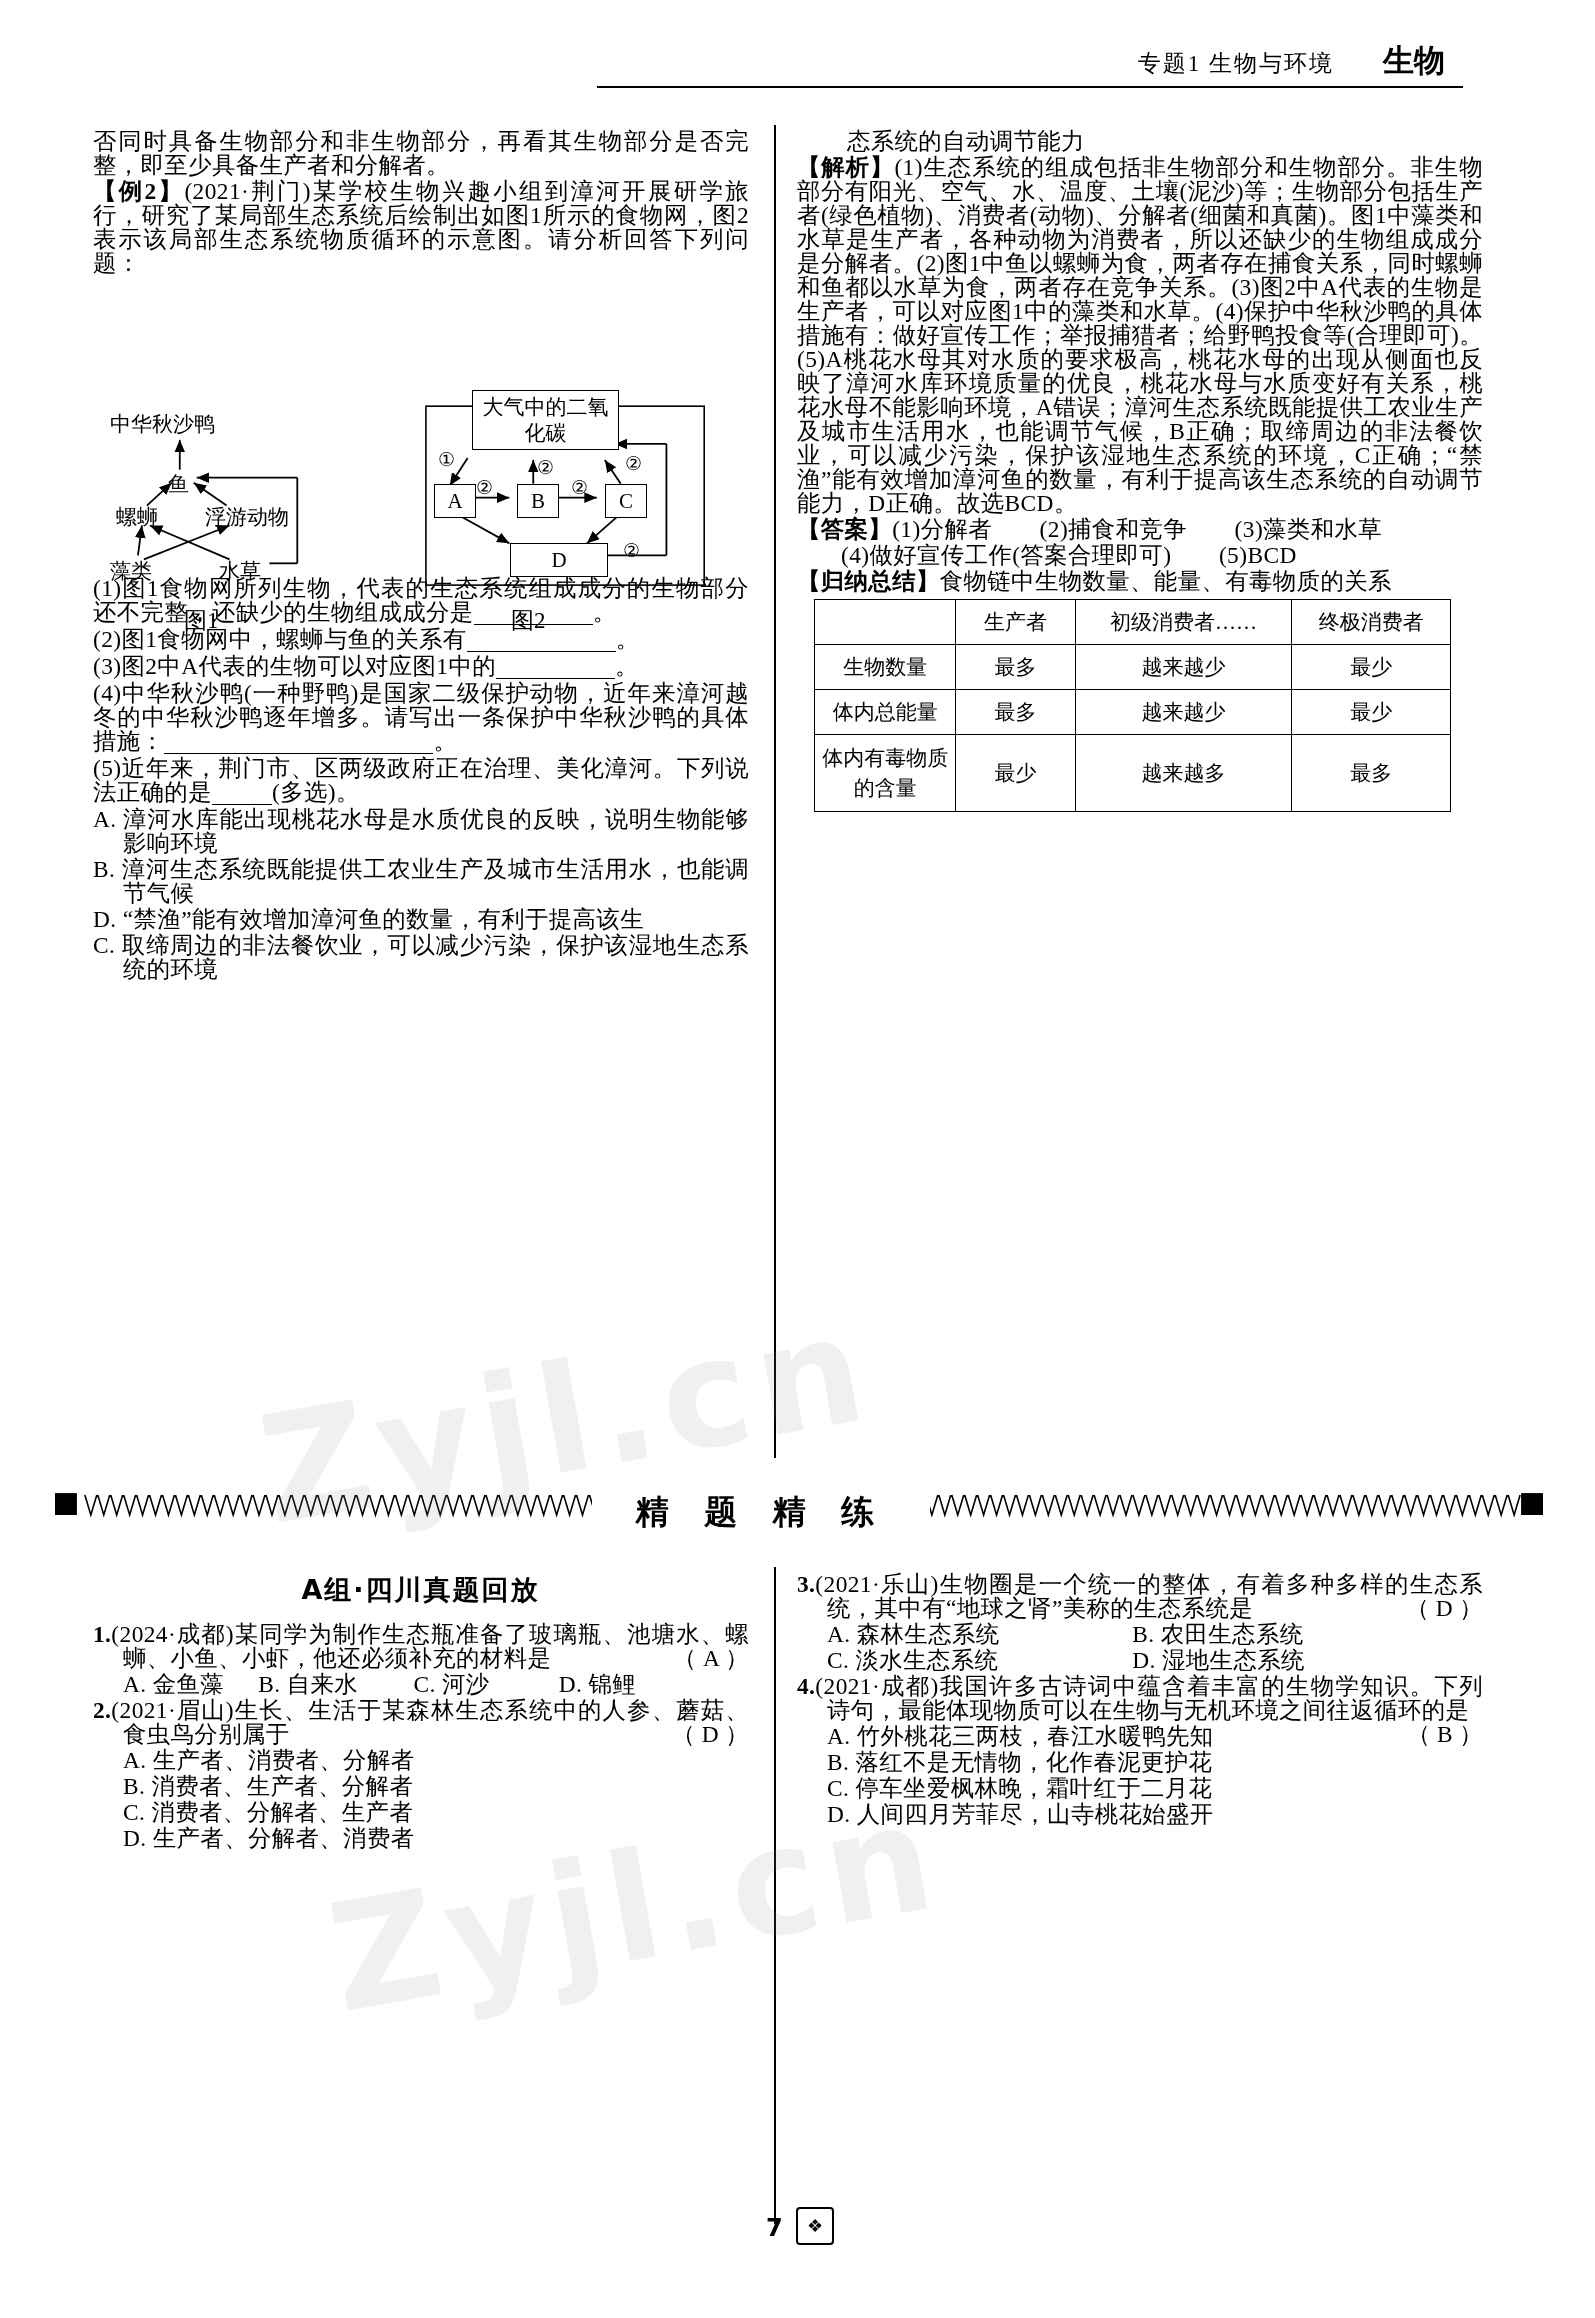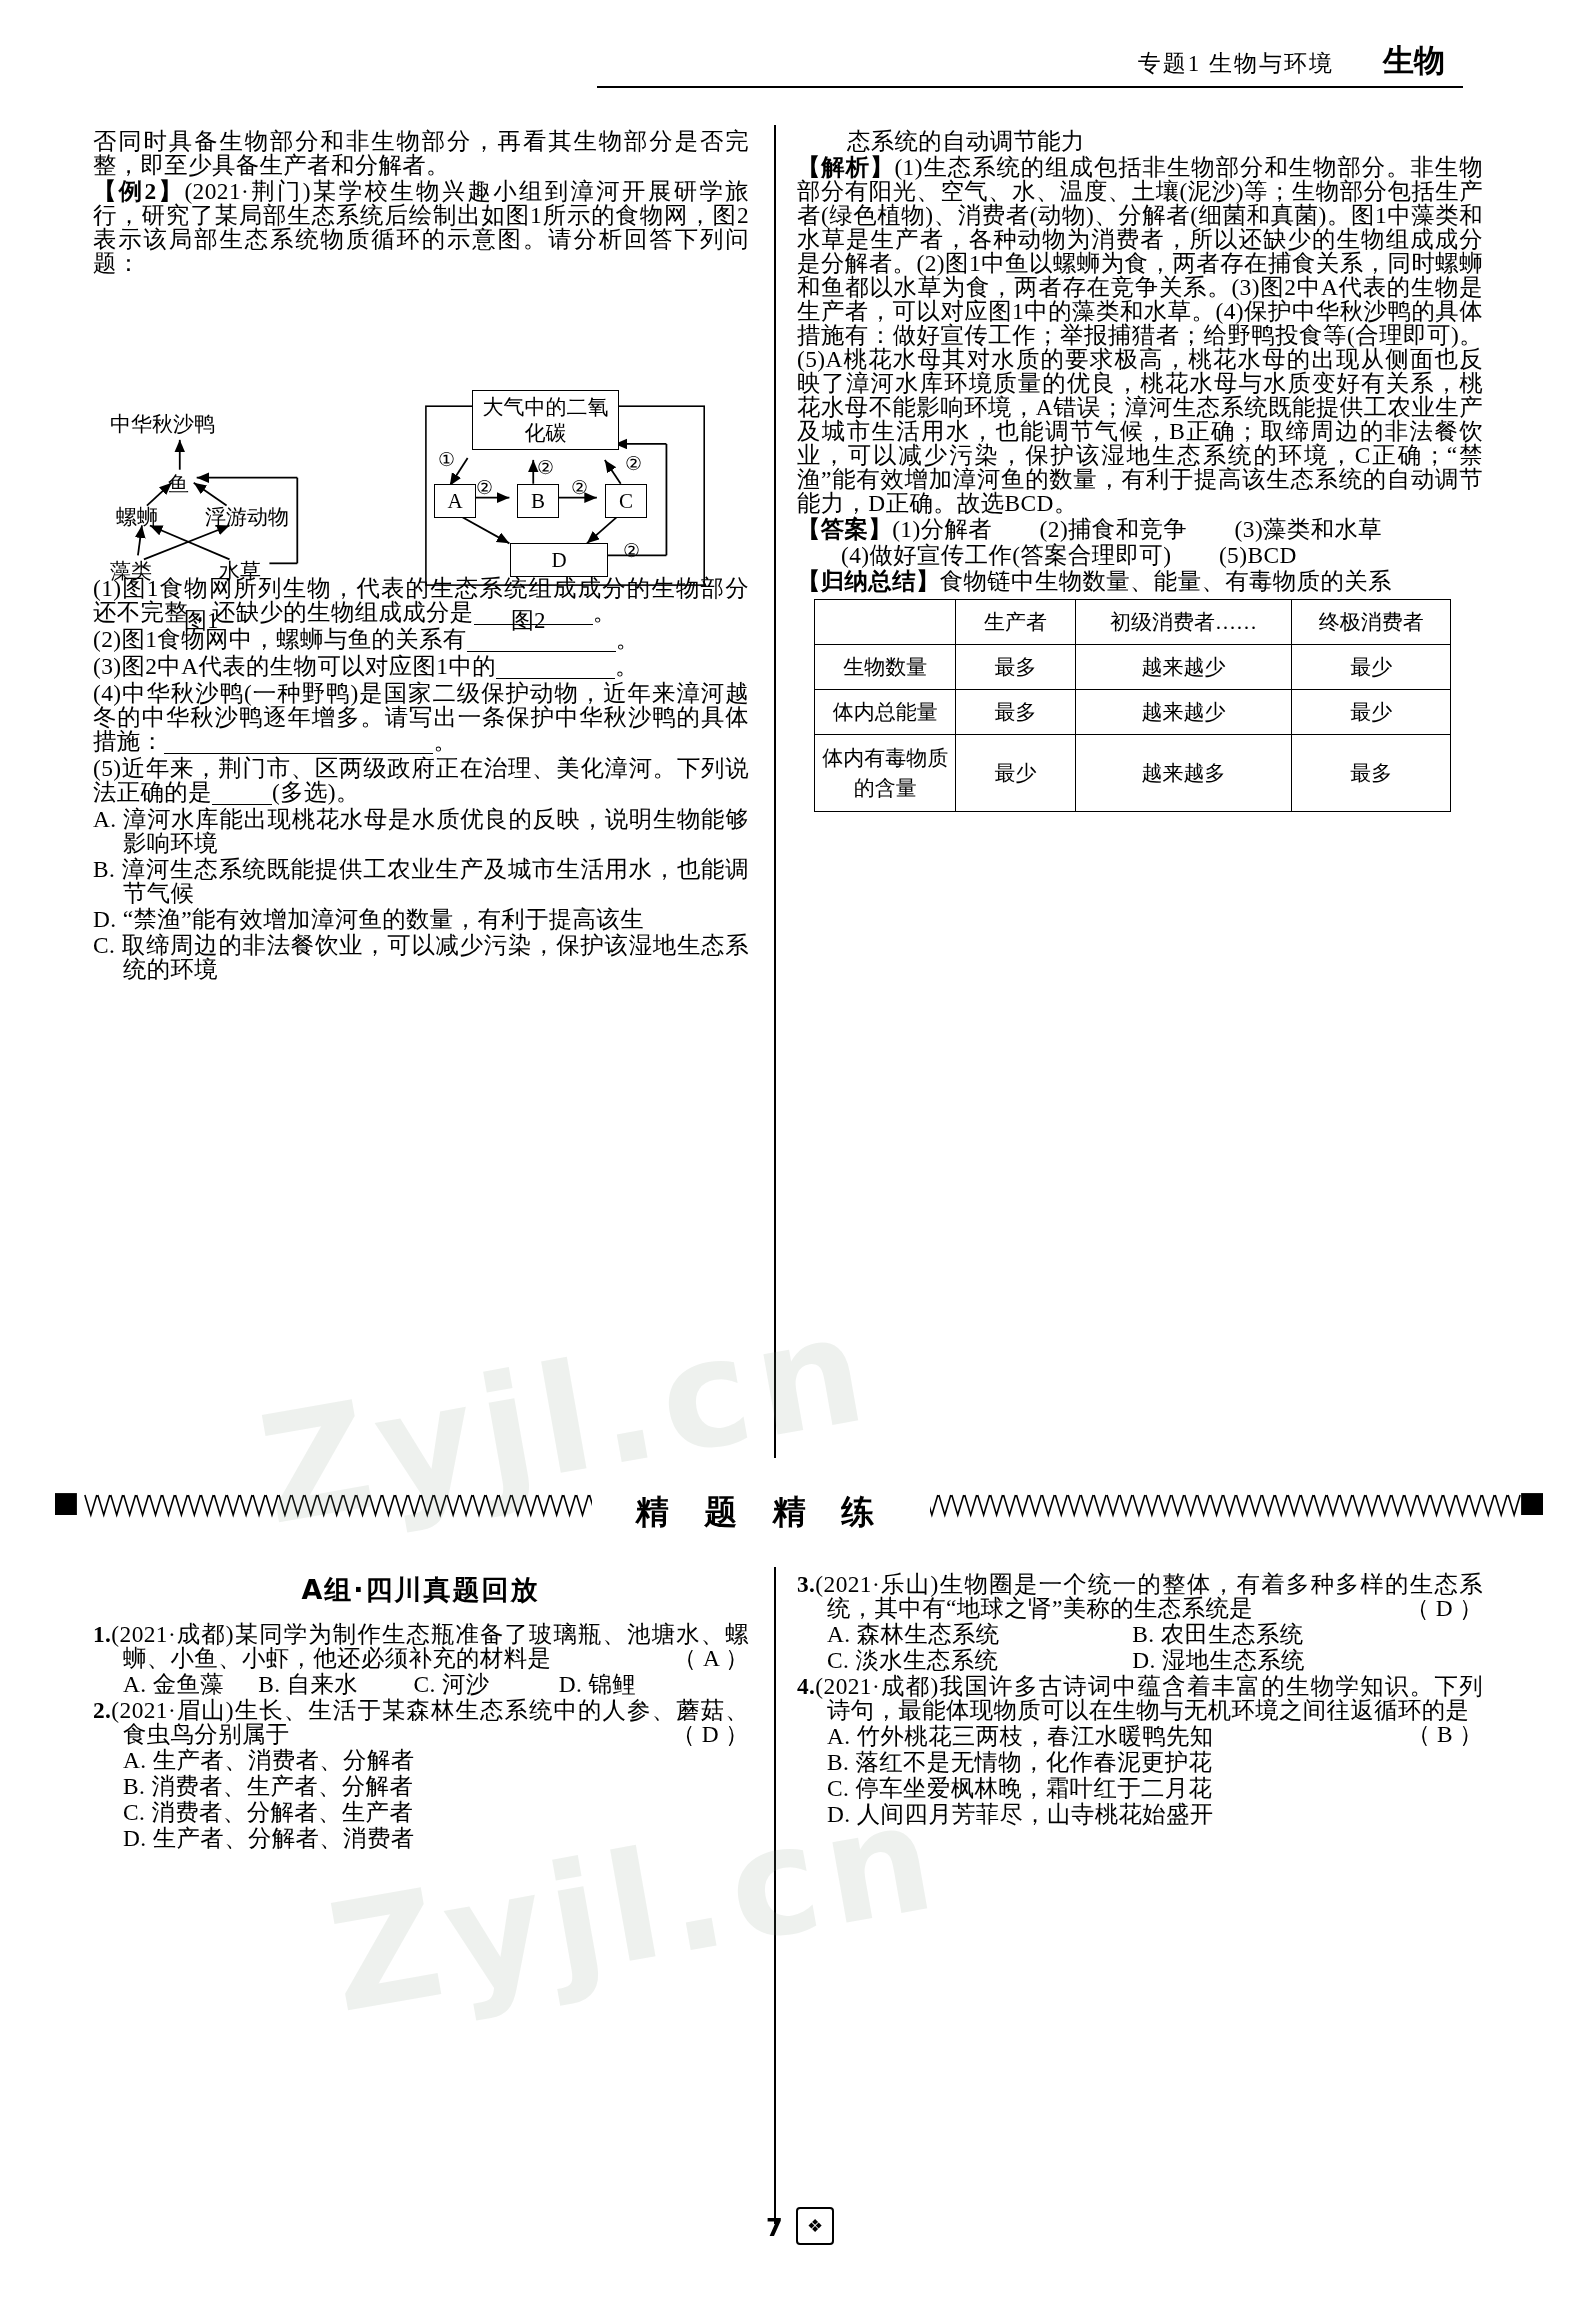--- a/index.html
+++ b/index.html
@@ -222,21 +222,21 @@
       <g id="zigzag-group" stroke="#000" stroke-width="2" fill="none">
           <path d="M30,12 L36,32 L42,12 M43,12 L49,32 L55,12 M56,12 L62,32 L68,12 M69,12 L75,32 L81,12 M82,12 L88,32 L94,12 M95,12 L101,32 L107,12 M108,12 L114,32 L120,12 M121,12 L127,32 L133,12 M134,12 L140,32 L146,12 M147,12 L153,32 L159,12 M160,12 L166,32 L172,12 M173,12 L179,32 L185,12 M186,12 L192,32 L198,12 M199,12 L205,32 L211,12 M212,12 L218,32 L224,12 M225,12 L231,32 L237,12 M238,12 L244,32 L250,12 M251,12 L257,32 L263,12 M264,12 L270,32 L276,12 M277,12 L283,32 L289,12 M290,12 L296,32 L302,12 M303,12 L309,32 L315,12 M316,12 L322,32 L328,12 M329,12 L335,32 L341,12 M342,12 L348,32 L354,12 M355,12 L361,32 L367,12 M368,12 L374,32 L380,12 M381,12 L387,32 L393,12 M394,12 L400,32 L406,12 M407,12 L413,32 L419,12 M420,12 L426,32 L432,12 M433,12 L439,32 L445,12 M446,12 L452,32 L458,12 M459,12 L465,32 L471,12 M472,12 L478,32 L484,12 M485,12 L491,32 L497,12 M498,12 L504,32 L510,12 M511,12 L517,32 L523,12 M524,12 L530,32 L536,12 M537,12 L543,32 L549,12 M550,12 L556,32 L562,12 M563,12 L569,32 L575,12 M576,12 L582,32 L588,12 M589,12 L595,32 L601,12 M602,12 L608,32 L614,12 M615,12 L621,32 L627,12 M628,12 L634,32 L640,12 M641,12 L647,32 L653,12 M654,12 L660,32 L666,12 M667,12 L673,32 L679,12 M680,12 L686,32 L692,12 M693,12 L699,32 L705,12 M706,12 L712,32 L718,12 M719,12 L725,32 L731,12 M732,12 L738,32 L744,12 M745,12 L751,32 L757,12 M758,12 L764,32 L770,12 M771,12 L777,32 L783,12 M784,12 L790,32 L796,12 M797,12 L803,32 L809,12 M810,12 L816,32 L822,12 M823,12 L829,32 L835,12 M836,12 L842,32 L848,12 M849,12 L855,32 L861,12 M862,12 L868,32 L874,12 M875,12 L881,32 L887,12 M888,12 L894,32 L900,12 M901,12 L907,32 L913,12 M914,12 L920,32 L926,12 M927,12 L933,32 L939,12 M940,12 L946,32 L952,12 M953,12 L959,32 L965,12 M966,12 L972,32 L978,12 M979,12 L985,32 L991,12 M992,12 L998,32 L1004,12 M1005,12 L1011,32 L1017,12 M1018,12 L1024,32 L1030,12 M1031,12 L1037,32 L1043,12 M1044,12 L1050,32 L1056,12 M1057,12 L1063,32 L1069,12 M1070,12 L1076,32 L1082,12 M1083,12 L1089,32 L1095,12 M1096,12 L1102,32 L1108,12 M1109,12 L1115,32 L1121,12 M1122,12 L1128,32 L1134,12 M1135,12 L1141,32 L1147,12 M1148,12 L1154,32 L1160,12 M1161,12 L1167,32 L1173,12 M1174,12 L1180,32 L1186,12 M1187,12 L1193,32 L1199,12 M1200,12 L1206,32 L1212,12 M1213,12 L1219,32 L1225,12 M1226,12 L1232,32 L1238,12 M1239,12 L1245,32 L1251,12 M1252,12 L1258,32 L1264,12 M1265,12 L1271,32 L1277,12 M1278,12 L1284,32 L1290,12 M1291,12 L1297,32 L1303,12 M1304,12 L1310,32 L1316,12 M1317,12 L1323,32 L1329,12 M1330,12 L1336,32 L1342,12 M1343,12 L1349,32 L1355,12 M1356,12 L1362,32 L1368,12 M1369,12 L1375,32 L1381,12 M1382,12 L1388,32 L1394,12 M1395,12 L1401,32 L1407,12 M1408,12 L1414,32 L1420,12 M1421,12 L1427,32 L1433,12 M1434,12 L1440,32 L1446,12 M1447,12 L1453,32 L1459,12 M1460,12 L1466,32 L1472,12 " stroke="#000" stroke-width="1.6" fill="none"></path>
         </g>
     </svg>
   </div>
   <div class="bandtitle">精 题 精 练</div>
 
   <div class="lowL">
     <p class="grp">A组·四川真题回放</p>
 
-    <p class="t hang"><span class="b">1.</span><span>(2021·成都)某同学为制作生态瓶准备了玻璃瓶、池塘水、螺蛳、小鱼、小虾，他还必须补充的材料是</span><span class="ansp">（ A ）</span></p>
+    <p class="t hang"><span class="b">1.</span><span>(2024·成都)某同学为制作生态瓶准备了玻璃瓶、池塘水、螺蛳、小鱼、小虾，他还必须补充的材料是</span><span class="ansp">（ A ）</span></p>
     <p class="t" style="padding-left:30px">
       <span style="display:inline-block;width:129px">A. 金鱼藻</span>
       <span style="display:inline-block;width:149px">B. 自来水</span>
       <span style="display:inline-block;width:139px">C. 河沙</span>
       <span>D. 锦鲤</span>
     </p>
 
     <p class="t hang"><span class="b">2.</span><span>(2021·眉山)生长、生活于某森林生态系统中的人参、蘑菇、食虫鸟分别属于</span><span class="ansp">（ D ）</span></p>
     <p class="t" style="padding-left:30px">A. 生产者、消费者、分解者</p>
     <p class="t" style="padding-left:30px">B. 消费者、生产者、分解者</p>

